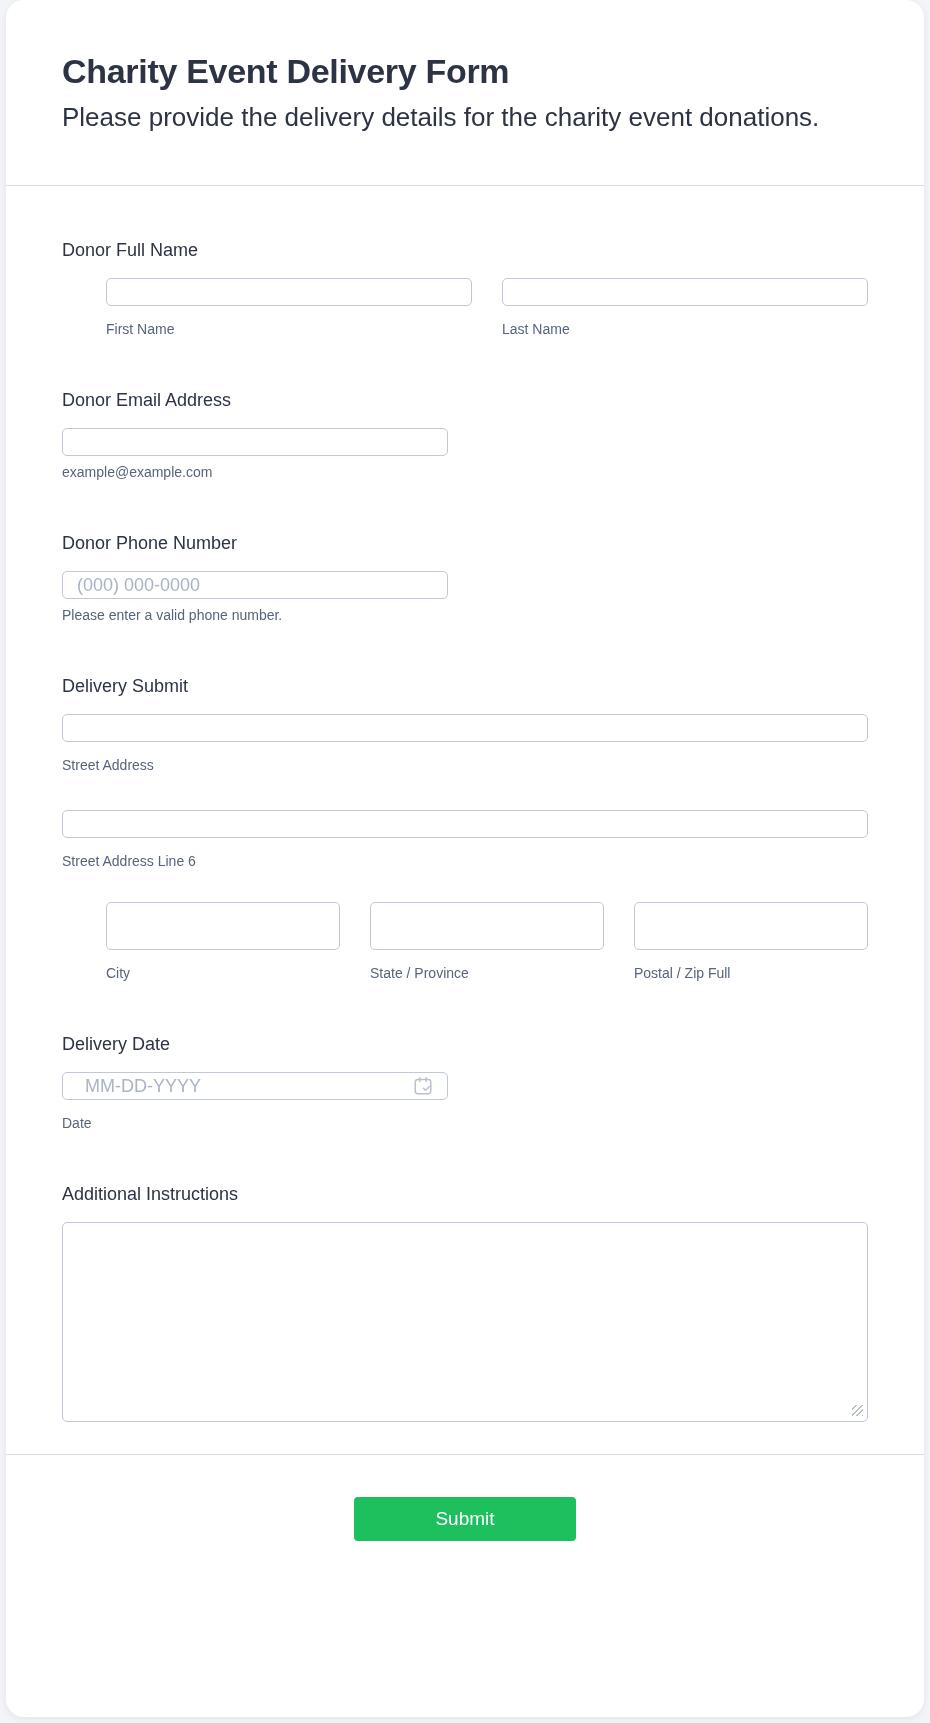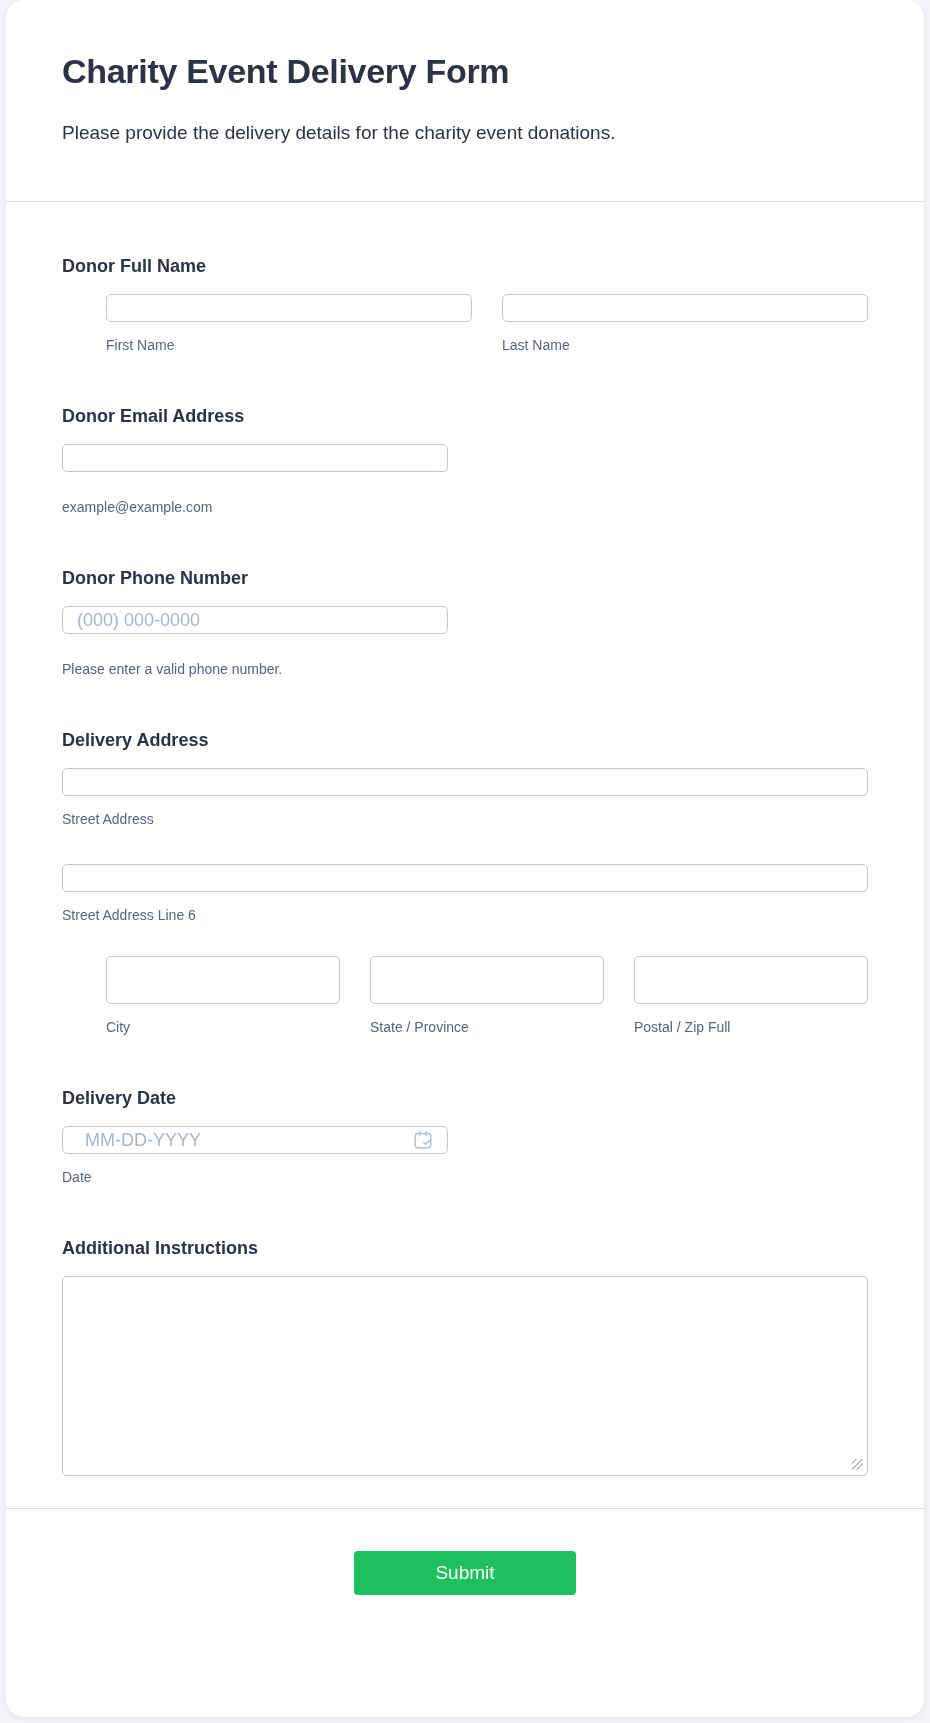--- a/index.html
+++ b/index.html
@@ -27,35 +27,35 @@
   }
   .form-title {
     margin: 0;
     font-size: 34px;
     line-height: 42px;
     font-weight: 700;
     letter-spacing: -0.3px;
     color: #2c3345;
   }
   .form-subtitle {
-    margin: 28px 0 0;
-    font-size: 19px;
+    margin: 12px 0 0;
+    font-size: 26px;
     line-height: 26px;
     color: #2c3345;
     padding-bottom: 55px;
   }
   
   .form-body { padding: 0 56px; }
   .question { margin-top: 50px; }
   .question.q-first { margin-top: 52px; }
   .q-label {
     display: block;
     font-size: 18px;
     line-height: 24px;
-    font-weight: 700;
+    font-weight: 400;
     color: #2c3345;
     margin-bottom: 16px;
   }
   .row { display: flex; gap: 30px; margin-left: 44px; }
   .col { flex: 1; min-width: 0; }
   .text-input {
     display: block;
     width: 100%;
     height: 28px;
     border: 1px solid #bfc8d9;
@@ -70,21 +70,21 @@
   .text-input.short { width: 386px; }
   .city-row .text-input { height: 48px; }
   .text-input::placeholder, textarea::placeholder { color: #a9b4c6; opacity: 1; }
   .sublabel {
     margin-top: 14px;
     font-size: 14px;
     line-height: 18px;
     color: #57647e;
   }
   .hint {
-    margin-top: 26px;
+    margin-top: 7px;
     font-size: 14px;
     line-height: 18px;
     color: #57647e;
   }
   .address-line { margin-top: 36px; }
   .city-row { margin-top: 32px; }
   
   .input-wrap { position: relative; width: 386px; }
   .input-wrap .text-input { width: 100%; padding-right: 44px; padding-left: 22px; }
   .cal-icon {
@@ -182,21 +182,21 @@
       <div class="hint">example@example.com</div>
     </div>
 
     <div class="question">
       <span class="q-label">Donor Phone Number</span>
       <input type="text" class="text-input short" placeholder="(000) 000-0000" style="">
       <div class="hint">Please enter a valid phone number.</div>
     </div>
 
     <div class="question">
-      <span class="q-label">Delivery Address</span>
+      <span class="q-label">Delivery Submit</span>
 
       <div>
         <input type="text" class="text-input" value="" style="">
         <div class="sublabel">Street Address</div>
       </div>
 
       <div class="address-line">
         <input type="text" class="text-input" value="" style="">
         <div class="sublabel">Street Address Line 6</div>
       </div>

